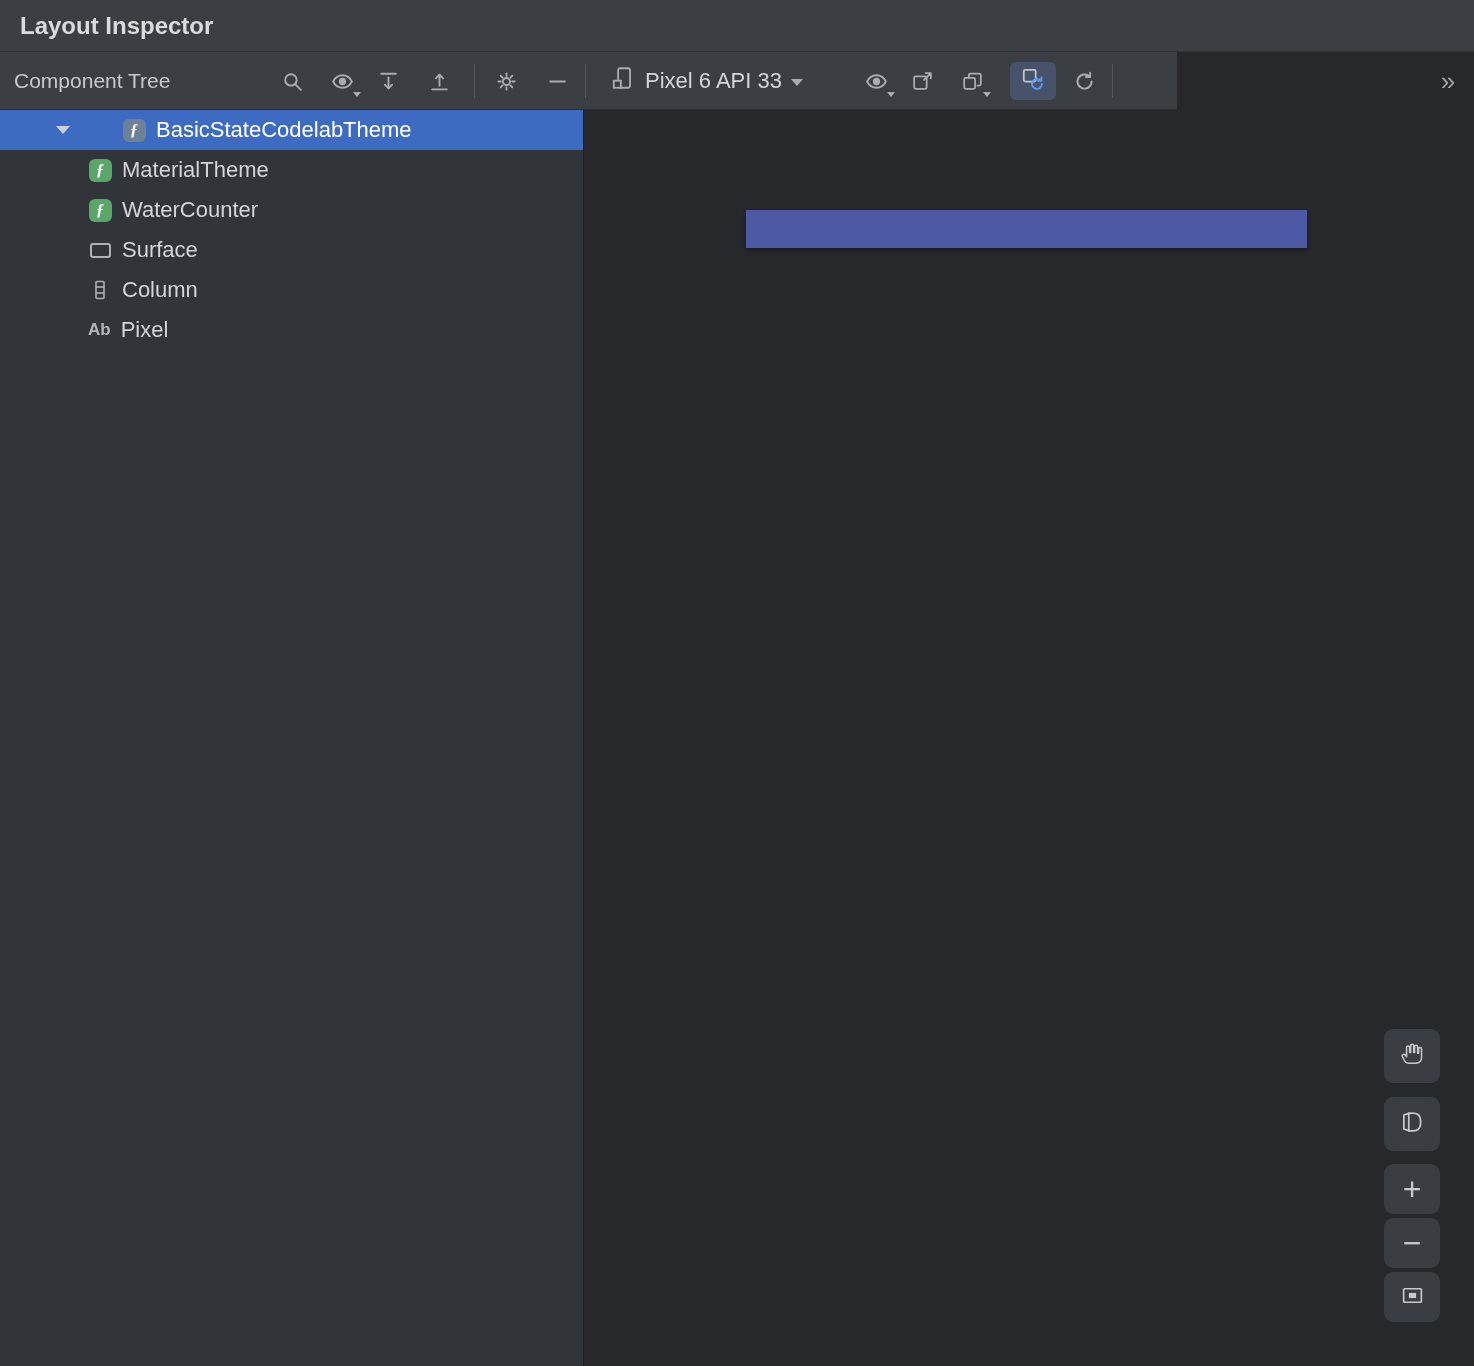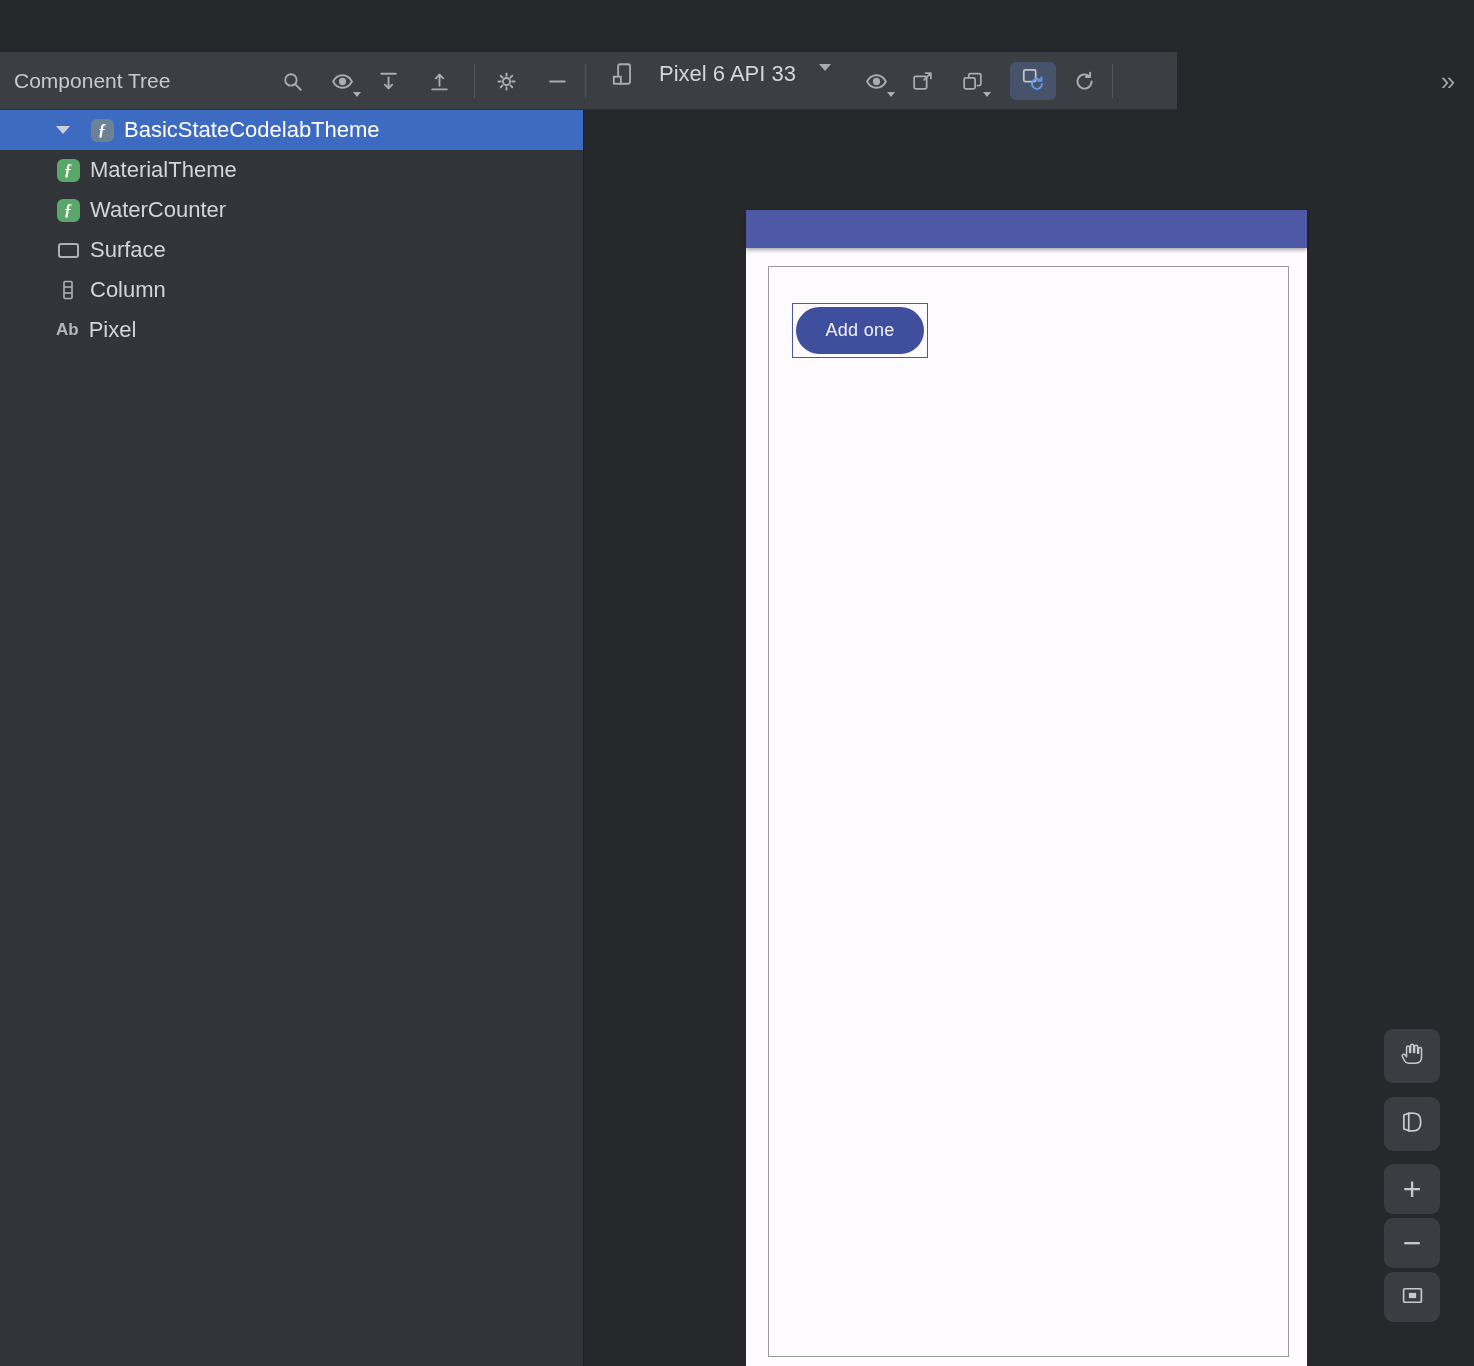--- a/index.html
+++ b/index.html
@@ -48,21 +48,21 @@
     position: absolute; right: -3px; bottom: 0;
     width: 0; height: 0;
     border-left: 4px solid transparent; border-right: 4px solid transparent;
     border-top: 5px solid #a9adb3;
   }
   .tsep {
     position: absolute; top: 12px; width: 1px; height: 34px; background: #53565a;
   }
   .device-picker {
     position: absolute; left: 602px; top: 9px; height: 40px;
-    display: flex; align-items: flex-start; gap: 23px;
+    display: flex; align-items: center; gap: 9px;
     padding: 0 8px; border-radius: 4px; cursor: pointer;
     color: #d3d6db; font-size: 22px;
   }
   .device-picker .pchev {
     width: 0; height: 0; margin-top: 3px;
     border-left: 6px solid transparent; border-right: 6px solid transparent;
     border-top: 7px solid #a9adb3;
   }
   .toggle-live {
     position: absolute; left: 1010px; top: 10px; width: 46px; height: 38px;
@@ -92,21 +92,21 @@
   }
   .trow.root { }
   .trow.selected { background: #3e6bc2; color: #ffffff; }
   .chev {
     width: 0; height: 0; margin-right: 10px;
     border-left: 7px solid transparent; border-right: 7px solid transparent;
     border-top: 8px solid #cdd1d7;
   }
   .ticon {
     width: 24px; height: 24px; flex: none;
-    display: flex; align-items: center; justify-content: center;
+    display: flex; align-items: center; justify-content: center; margin-left: 32px;
   }
   .ic-compose {
     width: 23px; height: 23px; border-radius: 6px;
     background: #59a869; color: #fff;
     display: flex; align-items: center; justify-content: center;
     font: italic 600 16px "Liberation Serif", "DejaVu Serif", serif;
   }
   .ic-compose::after { content: "ƒ"; }
   .ic-compose.theme { background: #6d8296; }
   .ic-surface { width: 21px; height: 15px; border: 2px solid #aeb2b8; border-radius: 3px; }
@@ -156,20 +156,23 @@
   .fb-3d    { top: 987px;  height: 54px; }
   .fb-plus  { top: 1054px; height: 50px; font-size: 32px; font-weight: 400; }
   .fb-minus { top: 1108px; height: 50px; font-size: 32px; font-weight: 400; }
   .fb-fit   { top: 1162px; height: 50px; }
 </style>
 </head>
 <body>
 
 <div id="app">
 
+  <div class="titlebar">
+    <span class="win-title">Layout Inspector</span>
+  </div>
 
   <div class="toolbar">
     <span class="panel-title">Component Tree</span>
 
     <div class="tbtn" style="left:276px">
       <span>
         <svg width="25" height="25" viewBox="0 0 24 24" fill="none" stroke="currentColor" stroke-width="1.8" stroke-linecap="round">
           <circle cx="10.5" cy="10.5" r="5.5"></circle>
             <line x1="15" y1="15" x2="20" y2="20"></line>
         </svg>
@@ -332,27 +335,20 @@
     <div class="trow">
       <span class="ticon ic-text">Ab</span>
       <span>Pixel</span>
     </div>
   </div>
 
   <div class="panel-divider"></div>
 
   <div class="canvas">
     <div class="dev-appbar"></div>
-    <div class="dev-screen">
-      <div class="dev-bounds">
-        <div class="btn-bounds">
-          <div class="dev-pill">Add one</div>
-        </div>
-      </div>
-    </div>
 
     <div class="float-btn fb-pan">
       <span>
         <svg width="26" height="26" viewBox="0 0 24 24" fill="none" stroke="currentColor" stroke-width="1.4" stroke-linecap="round" stroke-linejoin="round">
           <path d="M8.5 20.5c-1.6 0-2.7-.9-3.4-2.3l-2-4c-.3-.7 0-1.5.7-1.8.6-.3 1.3-.1 1.7.4l1.5 1.7V6c0-.8.6-1.4 1.4-1.4S9.8 5.2 9.8 6v4.6h.9V4.4c0-.8.6-1.4 1.4-1.4s1.4.6 1.4 1.4v6.2h.9V5.4c0-.8.6-1.4 1.4-1.4s1.4.6 1.4 1.4v5.8h.9V7.4c0-.8.6-1.4 1.4-1.4s1.3.6 1.3 1.4V15c0 3.4-2.2 5.5-5.6 5.5H8.5z"></path>
         </svg>
       </span>
     </div>
     <div class="float-btn fb-3d">
       <span>

